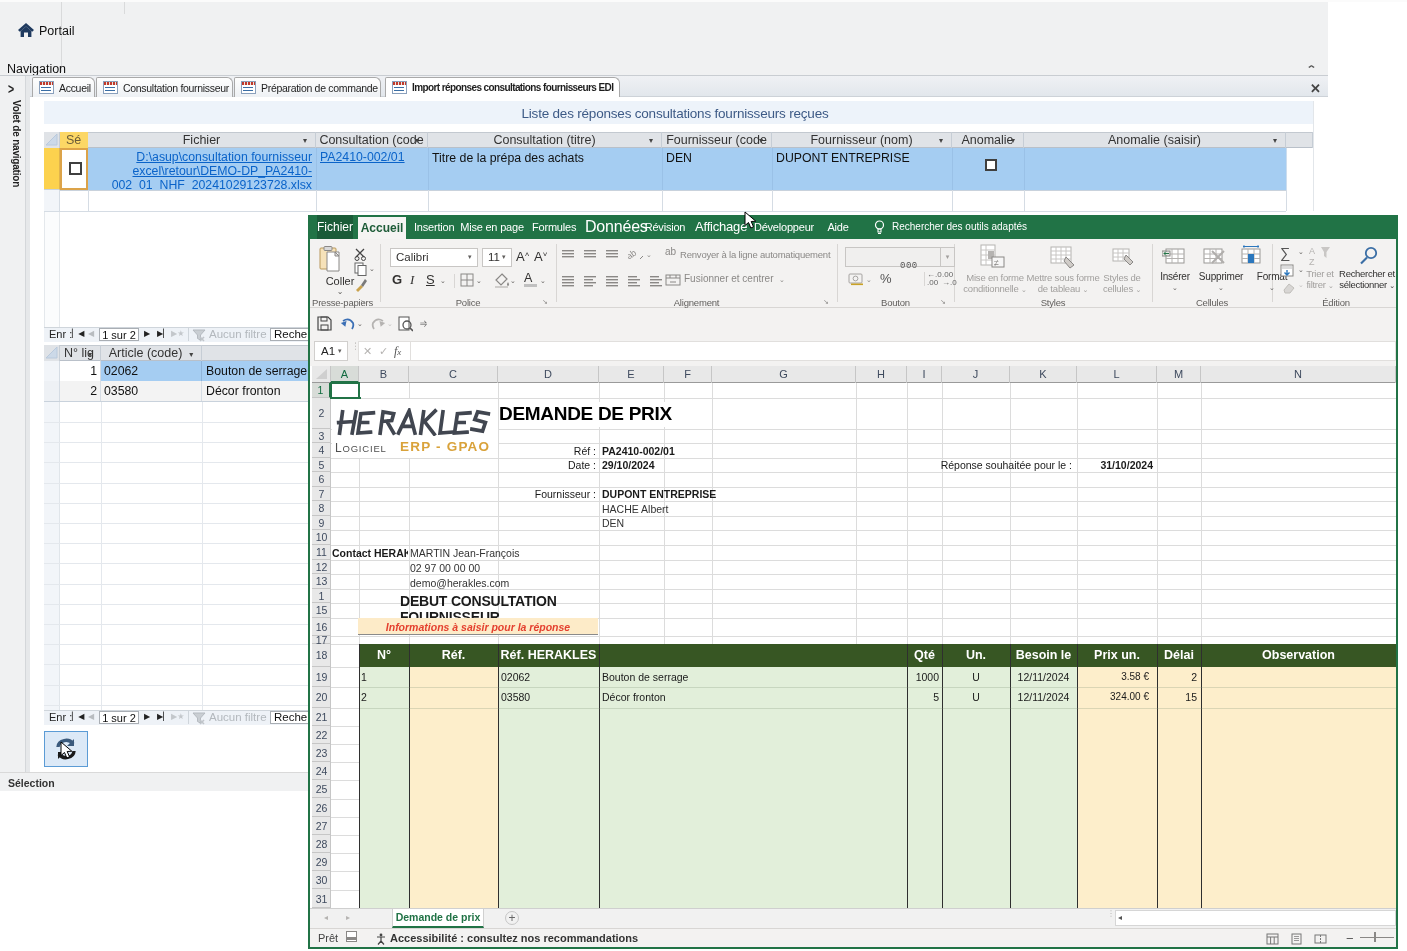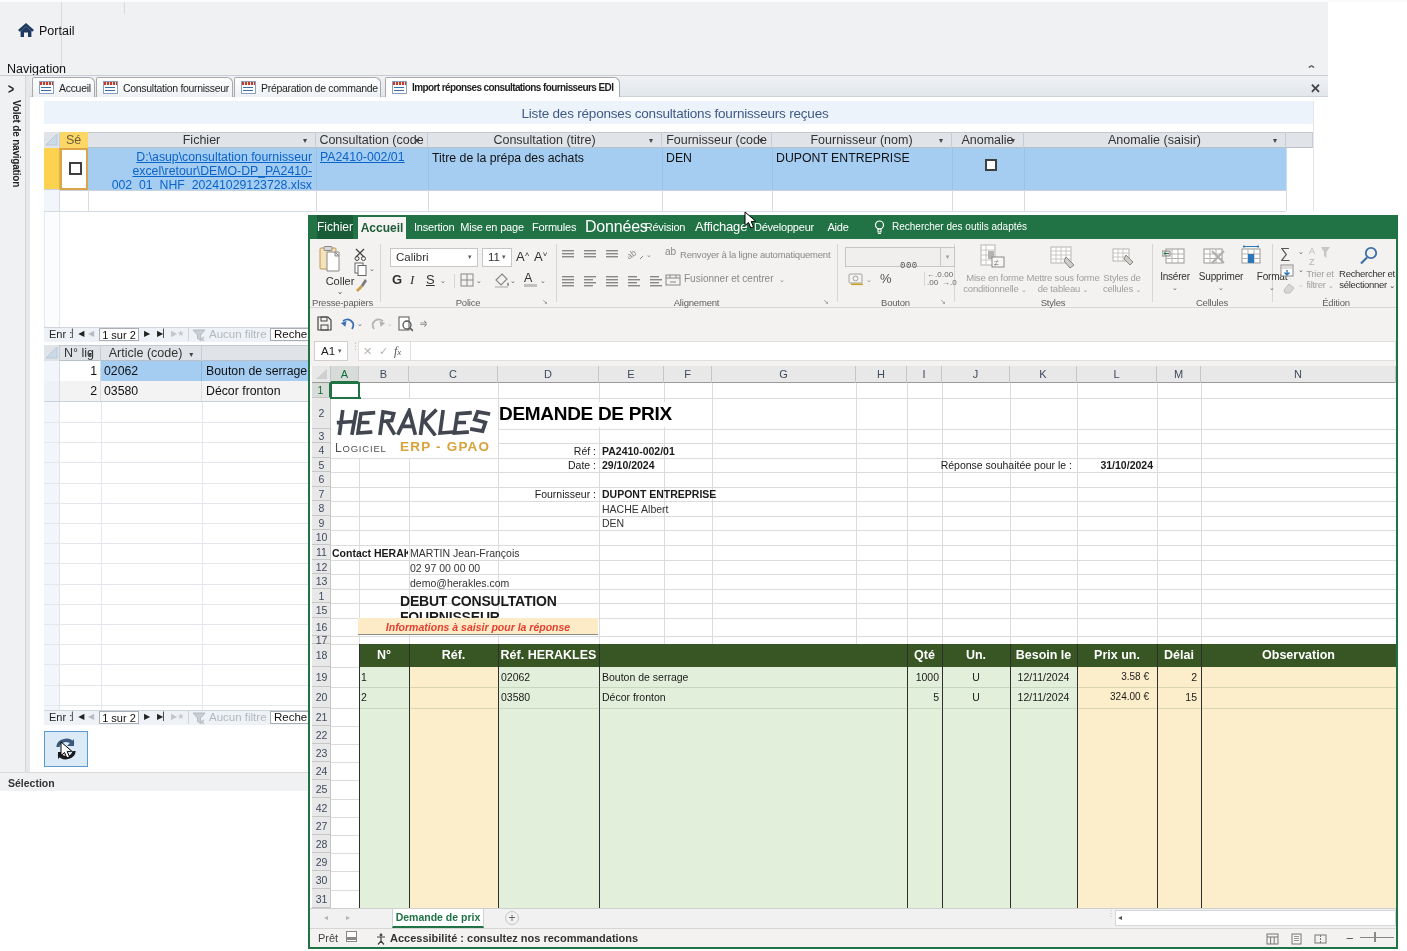--- a/index.html
+++ b/index.html
@@ -458,21 +458,21 @@
 <div class="rh" style="left:2px;top:403px;height:18.0px;line-height:18px;">16</div>
 <div class="rh" style="left:2px;top:421px;height:8.0px;line-height:8px;">17</div>
 <div class="rh" style="left:2px;top:429px;height:23.0px;line-height:23px;">18</div>
 <div class="rh" style="left:2px;top:452px;height:20.0px;line-height:20px;">19</div>
 <div class="rh" style="left:2px;top:472px;height:20.5px;line-height:20px;">20</div>
 <div class="rh" style="left:2px;top:492.5px;height:18.2px;line-height:18px;">21</div>
 <div class="rh" style="left:2px;top:510.70000000000005px;height:18.2px;line-height:18px;">22</div>
 <div class="rh" style="left:2px;top:528.9px;height:18.2px;line-height:18px;">23</div>
 <div class="rh" style="left:2px;top:547.1px;height:18.2px;line-height:18px;">24</div>
 <div class="rh" style="left:2px;top:565.3px;height:18.2px;line-height:18px;">25</div>
-<div class="rh" style="left:2px;top:583.5px;height:18.2px;line-height:18px;">42</div>
+<div class="rh" style="left:2px;top:583.5px;height:18.2px;line-height:18px;">26</div>
 <div class="rh" style="left:2px;top:601.7px;height:18.2px;line-height:18px;">27</div>
 <div class="rh" style="left:2px;top:619.9px;height:18.2px;line-height:18px;">28</div>
 <div class="rh" style="left:2px;top:638.1px;height:18.2px;line-height:18px;">29</div>
 <div class="rh" style="left:2px;top:656.3px;height:18.2px;line-height:18px;">30</div>
 <div class="rh" style="left:2px;top:674.5px;height:18.2px;line-height:18px;">31</div>
 <div class="a" style="left:21px;top:168px;width:1065px;height:525px;background:#fff;"></div>
 <div class="xgl" style="left:21px;top:183px;width:1065px;height:1px"></div>
 <div class="xgl" style="left:21px;top:214px;width:1065px;height:1px"></div>
 <div class="xgl" style="left:21px;top:228px;width:1065px;height:1px"></div>
 <div class="xgl" style="left:21px;top:243px;width:1065px;height:1px"></div>

